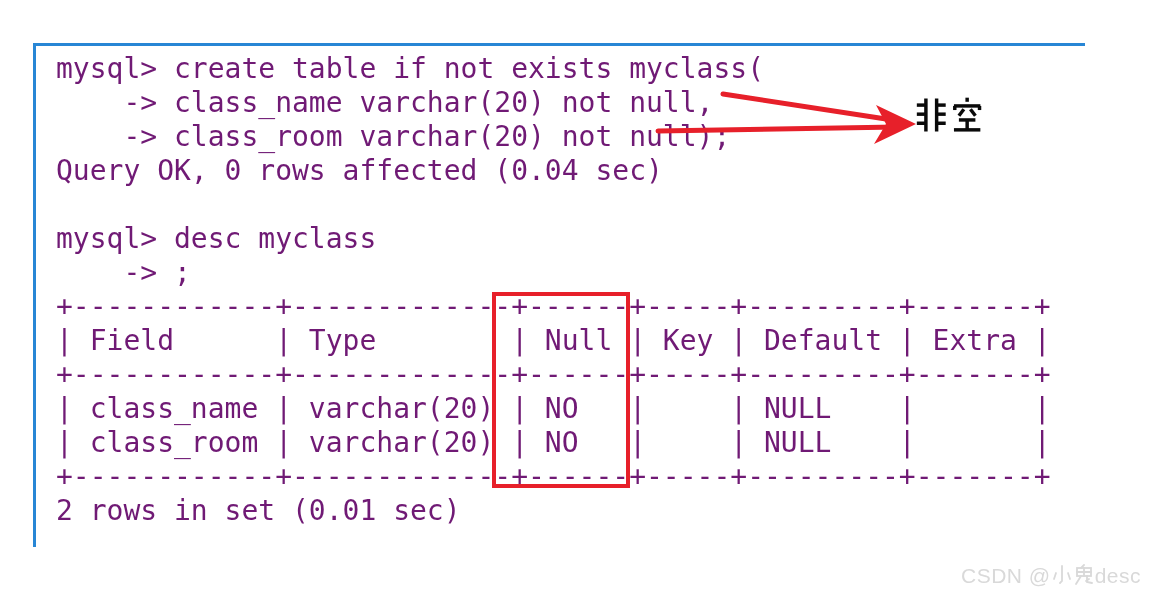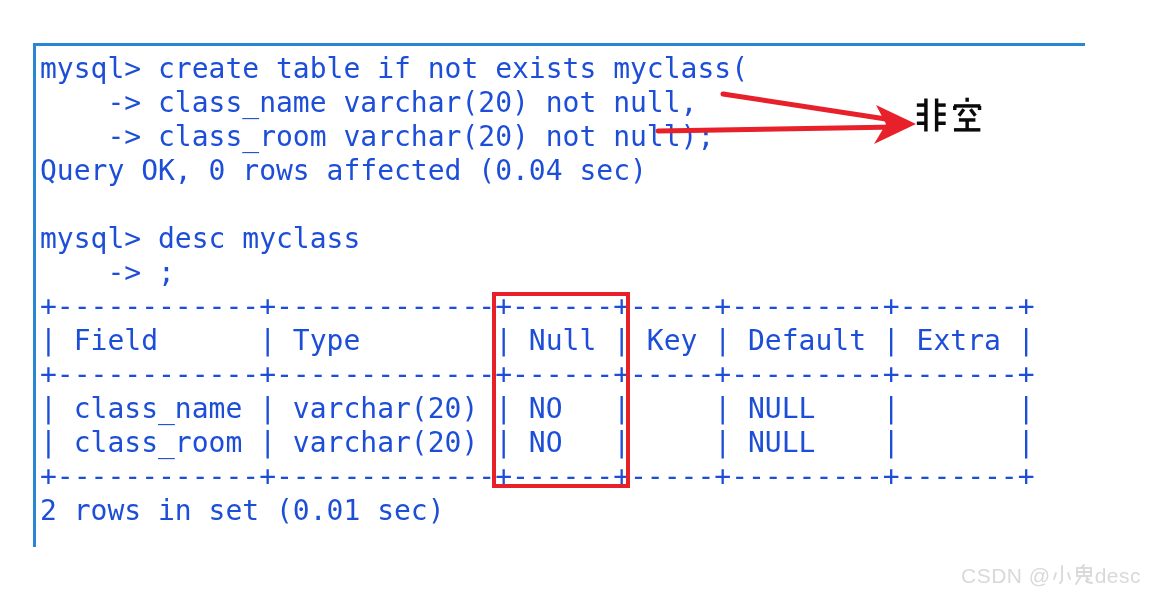--- a/index.html
+++ b/index.html
@@ -14,25 +14,25 @@
     position: absolute;
     left: 33px; top: 43px;
     width: 1052px; height: 504px;
     border-top: 3px solid #2886d5;
     border-left: 3px solid #2886d5;
     box-sizing: border-box;
     background: transparent;
   }
   .terminal-pre {
     margin: 0;
-    padding: 6px 0 0 4px;
+    padding: 6px 0 0 20px;
     font-family: "DejaVu Sans Mono", "Liberation Mono", monospace;
     font-size: 28px;
     line-height: 34px;
-    color: #1d4ed8;
+    color: #701a75;
     white-space: pre;
   }
   .highlight-box {
     position: absolute;
     left: 492px; top: 292px;
     width: 138px; height: 196px;
     border: 4px solid #e7202a;
     box-sizing: border-box;
     background: transparent;
   }

